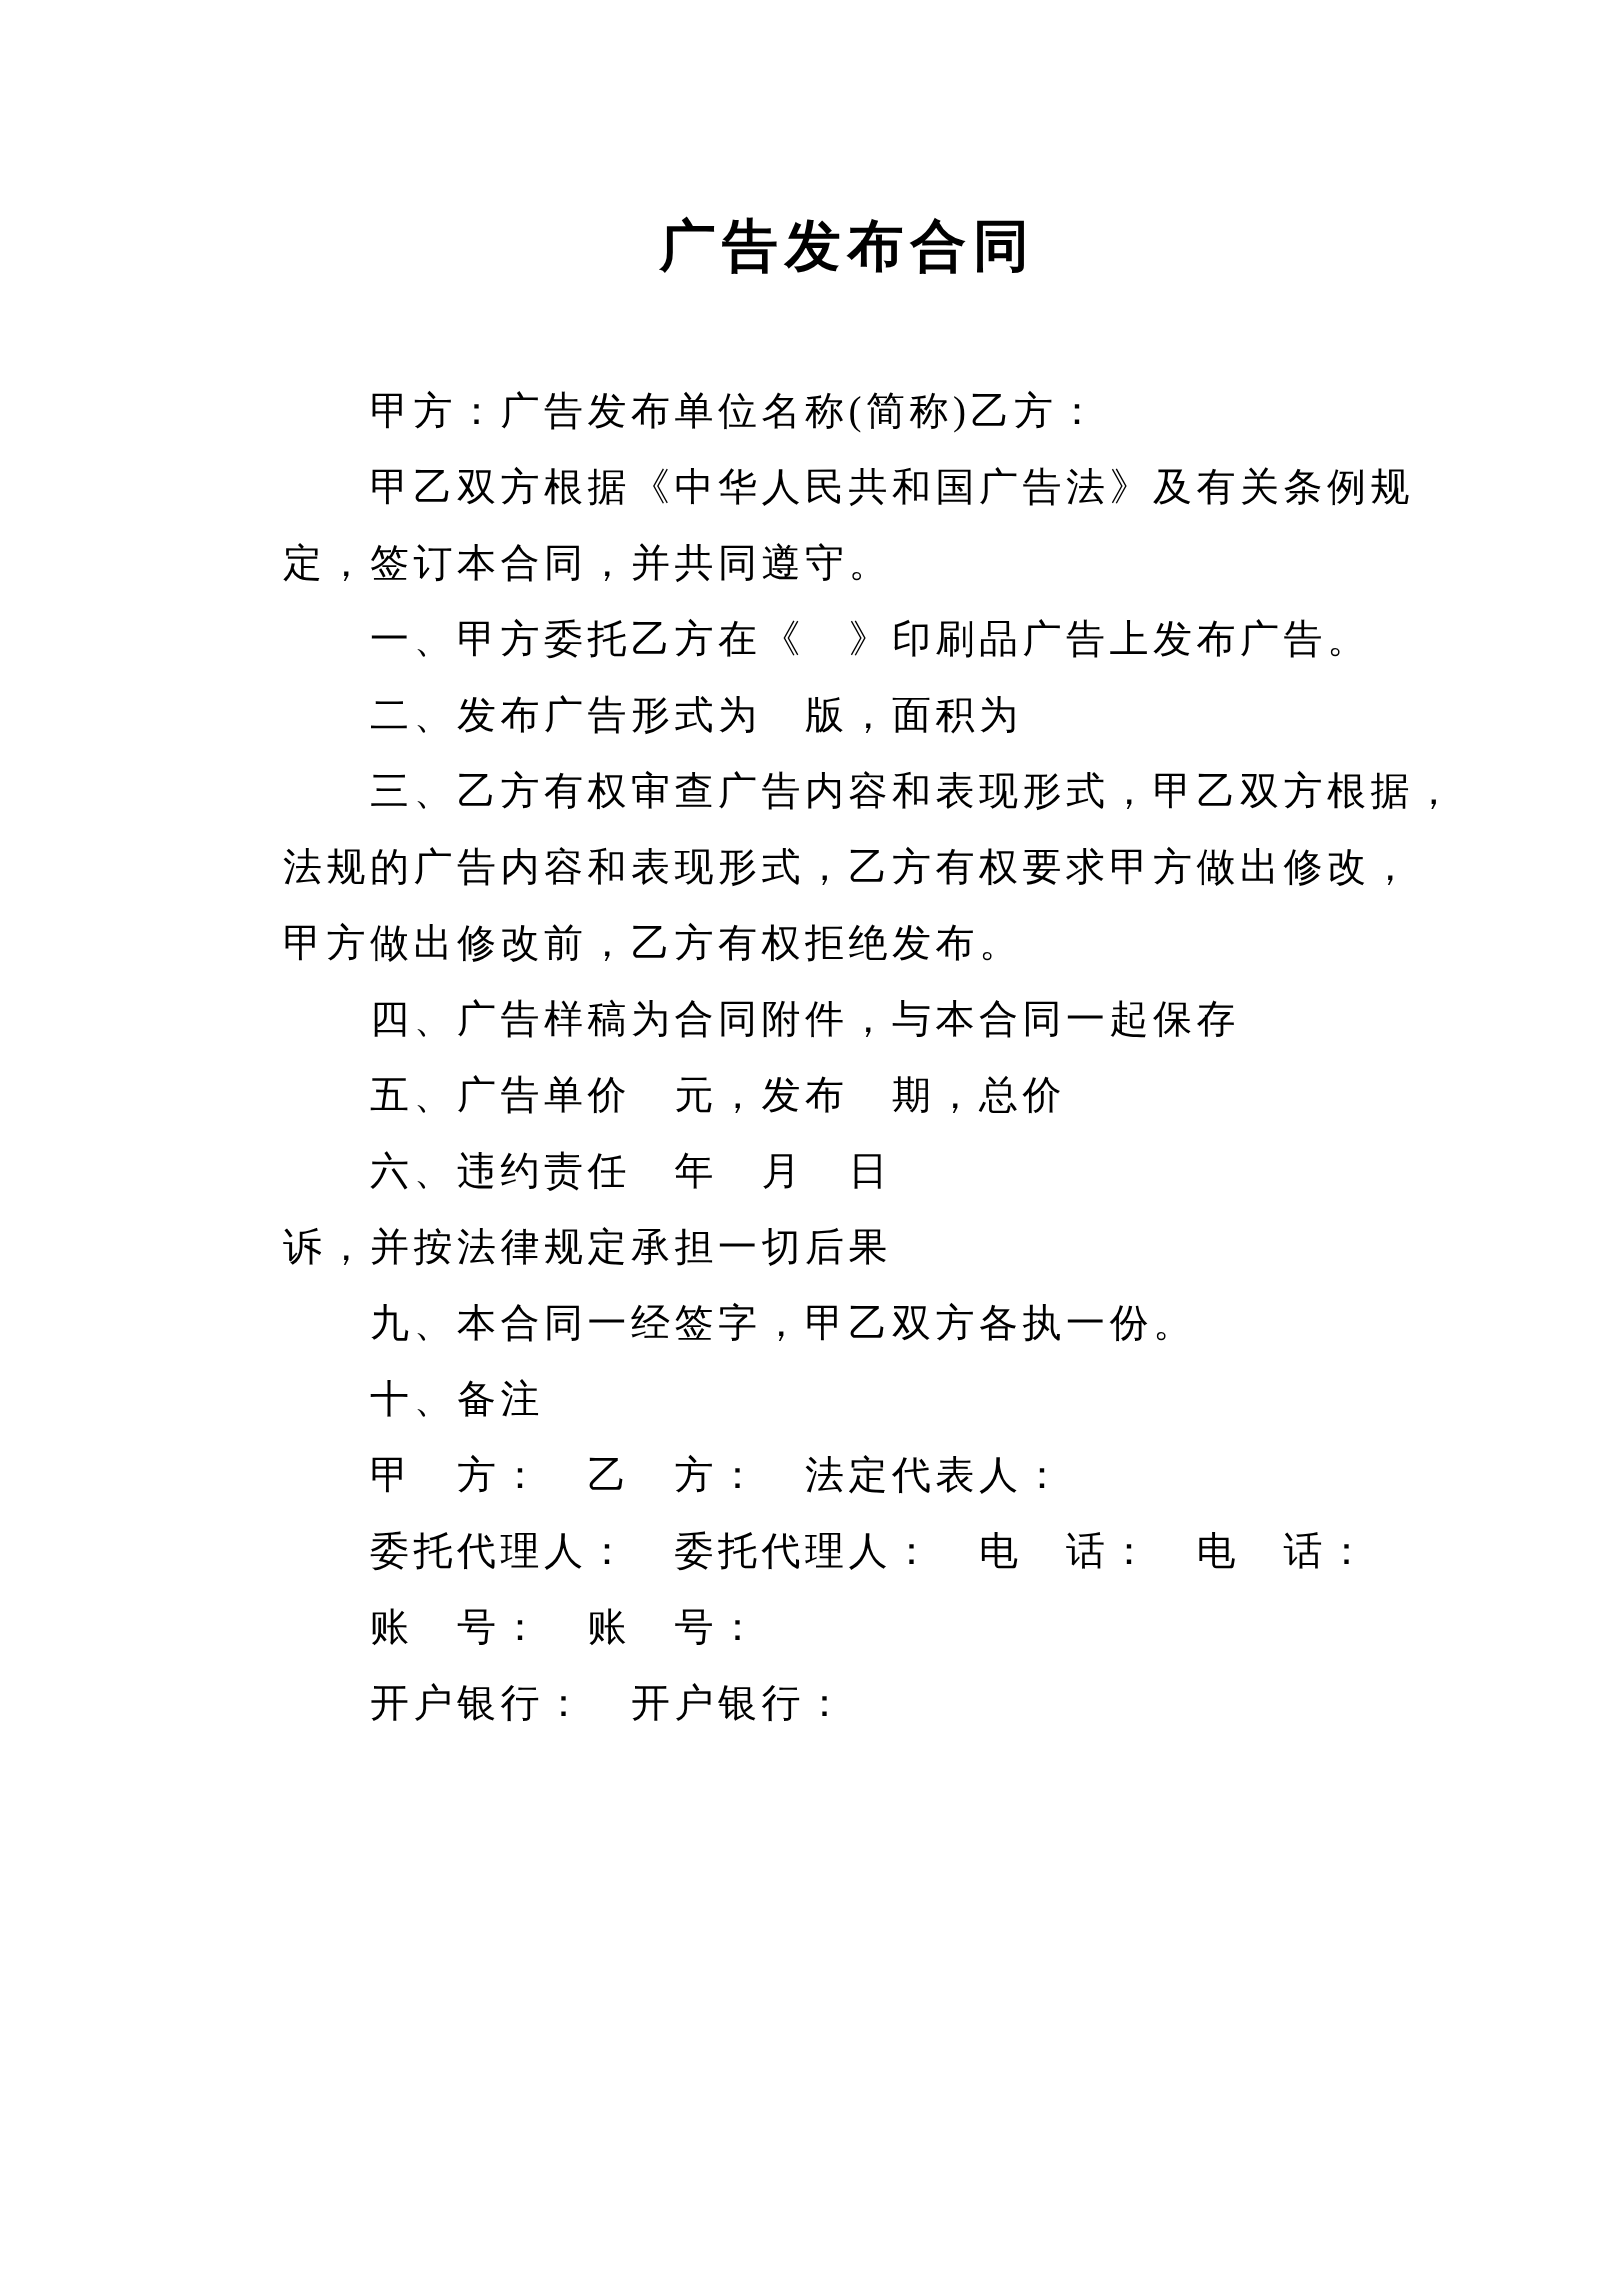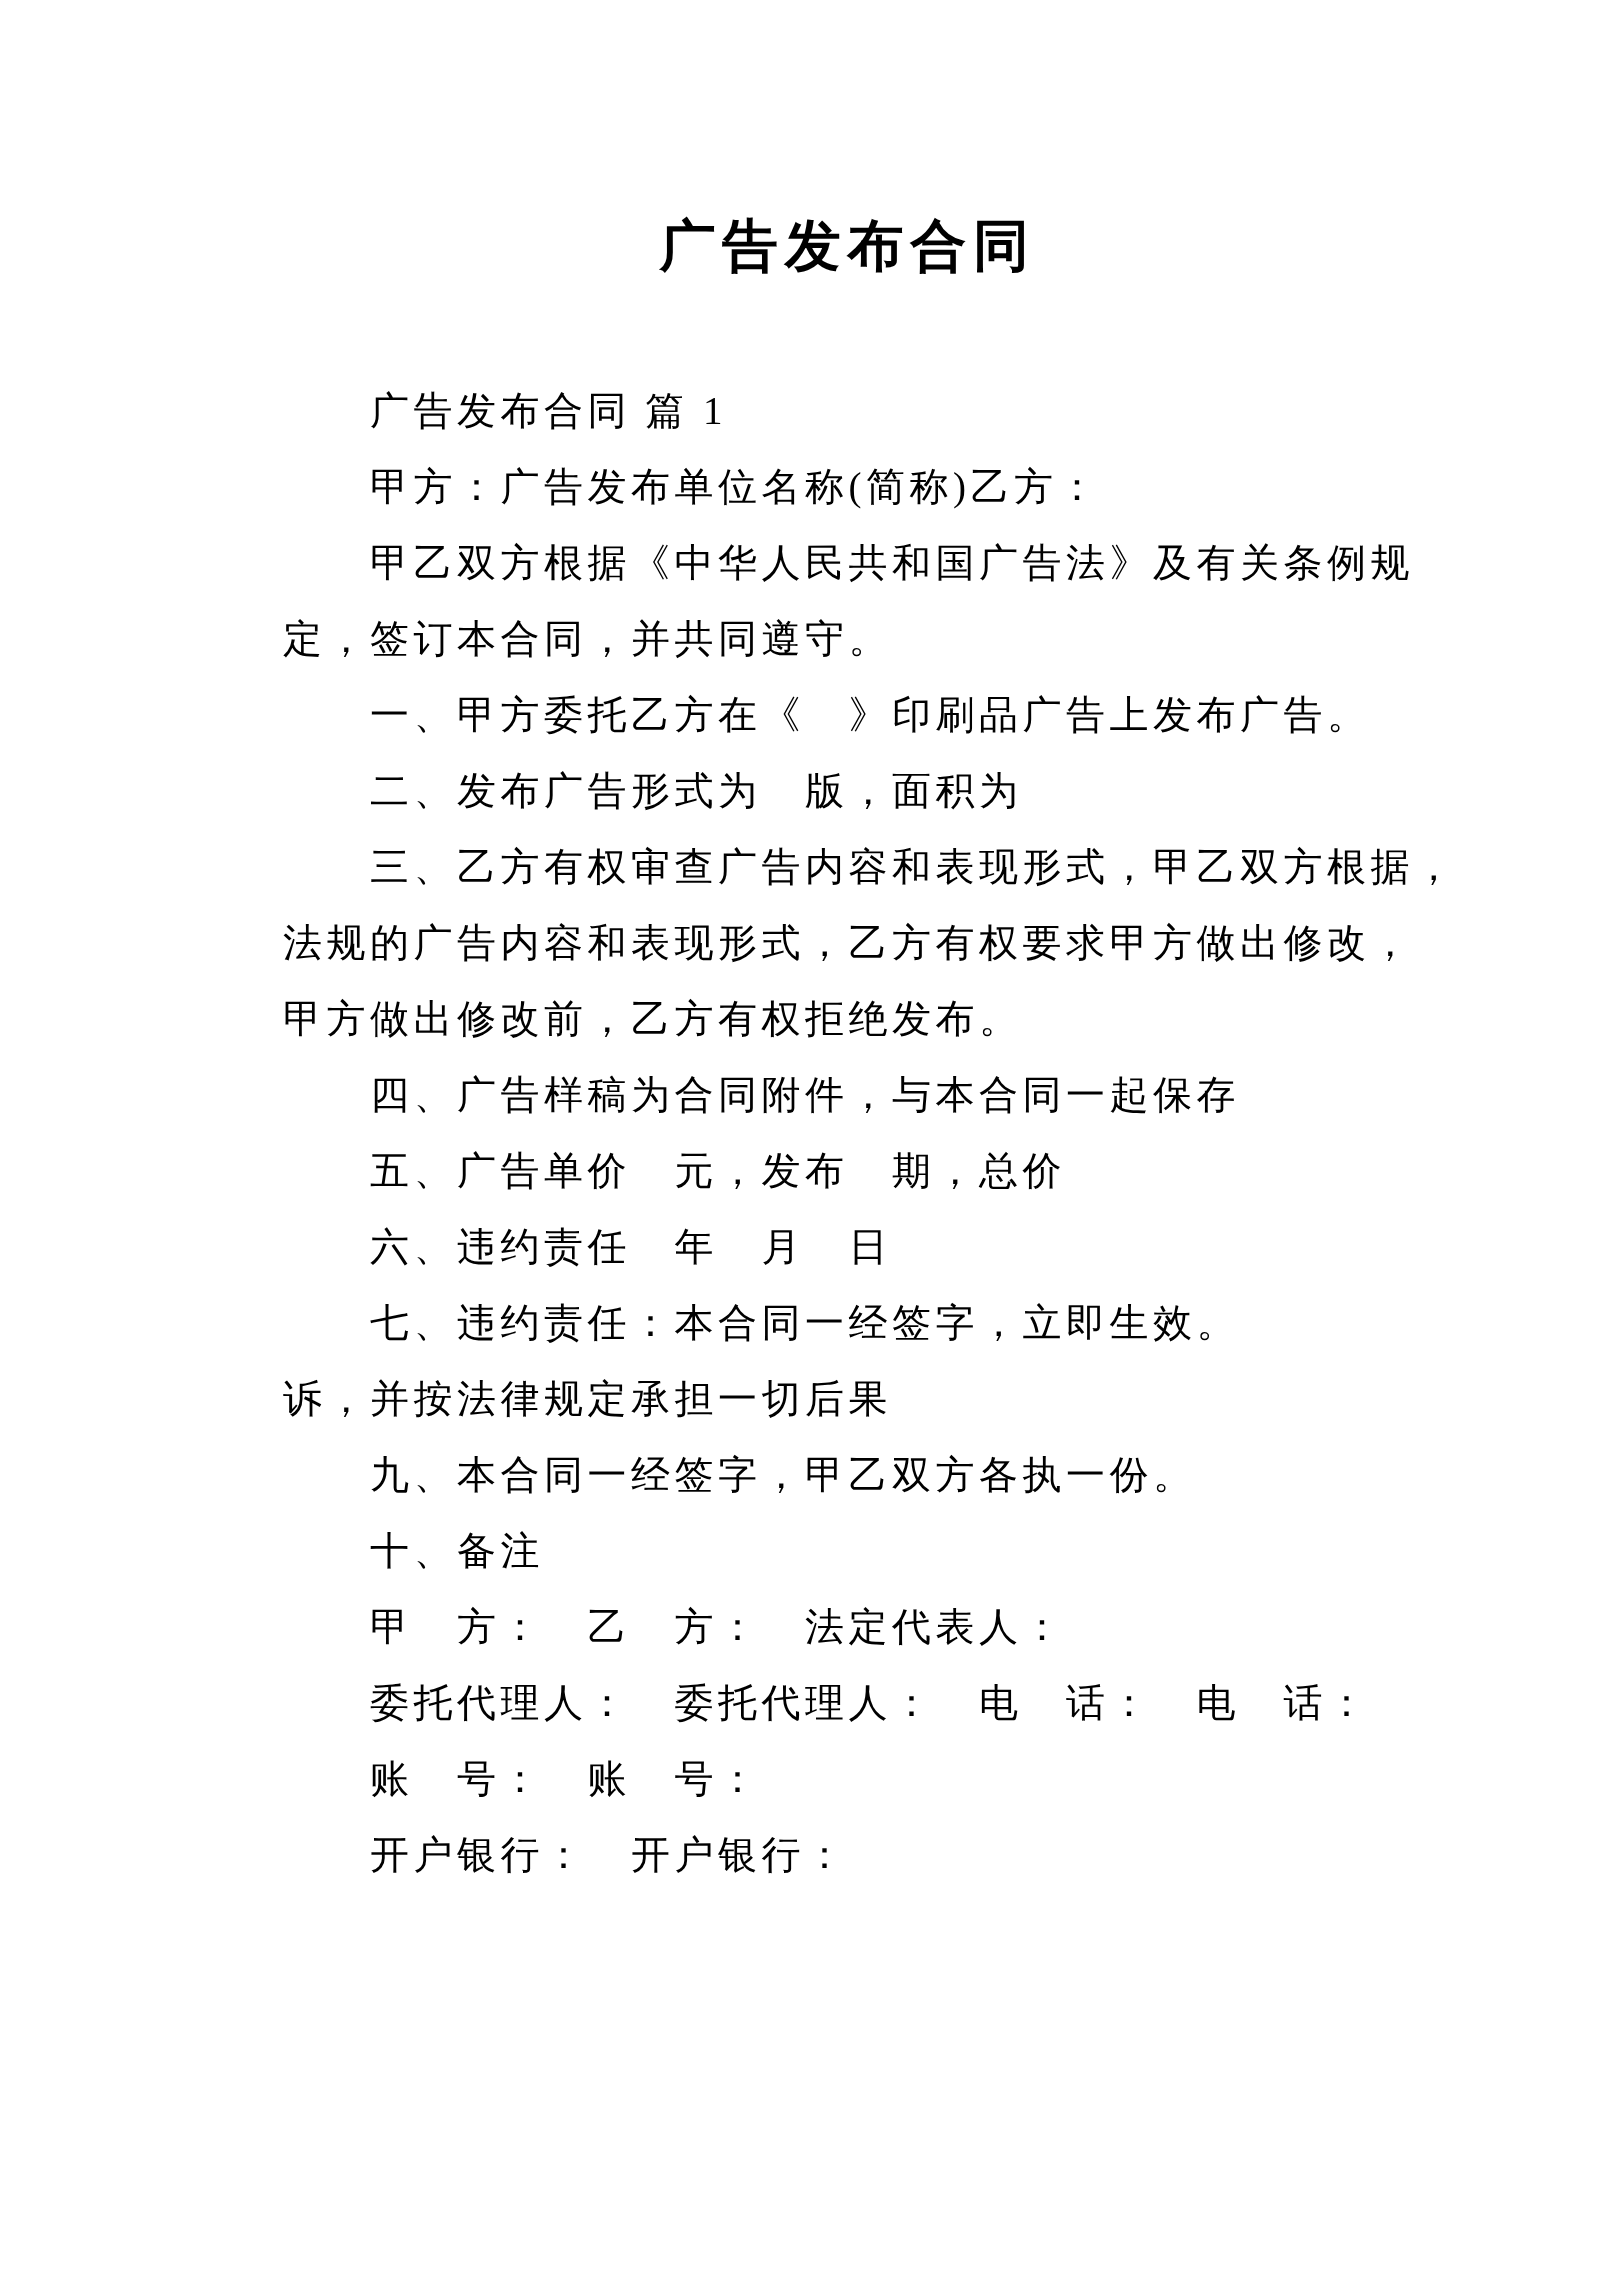--- a/index.html
+++ b/index.html
@@ -41,33 +41,31 @@
     text-indent: 87px;
   }
 </style>
 </head>
 <body>
 
 <div class="page">
   <h1 class="title">广告发布合同</h1>
 
   <div class="body-text">
-    <div class="line indent">广告发布合同 篇 1</div>
     <div class="line indent">甲方：广告发布单位名称(简称)乙方：</div>
     <div class="line indent">甲乙双方根据《中华人民共和国广告法》及有关条例规</div>
     <div class="line">定，签订本合同，并共同遵守。</div>
     <div class="line indent">一、甲方委托乙方在《　》印刷品广告上发布广告。</div>
     <div class="line indent">二、发布广告形式为　版，面积为</div>
     <div class="line indent">三、乙方有权审查广告内容和表现形式，甲乙双方根据，</div>
     <div class="line">法规的广告内容和表现形式，乙方有权要求甲方做出修改，</div>
     <div class="line">甲方做出修改前，乙方有权拒绝发布。</div>
     <div class="line indent">四、广告样稿为合同附件，与本合同一起保存</div>
     <div class="line indent">五、广告单价　元，发布　期，总价</div>
     <div class="line indent">六、违约责任　年　月　日</div>
-    <div class="line indent">七、违约责任：本合同一经签字，立即生效。</div>
     <div class="line">诉，并按法律规定承担一切后果</div>
     <div class="line indent">九、本合同一经签字，甲乙双方各执一份。</div>
     <div class="line indent">十、备注</div>
     <div class="line indent">甲　方：　乙　方：　法定代表人：</div>
     <div class="line indent">委托代理人：　委托代理人：　电　话：　电　话：</div>
     <div class="line indent">账　号：　账　号：</div>
     <div class="line indent">开户银行：　开户银行：</div>
   </div>
 </div>
 

